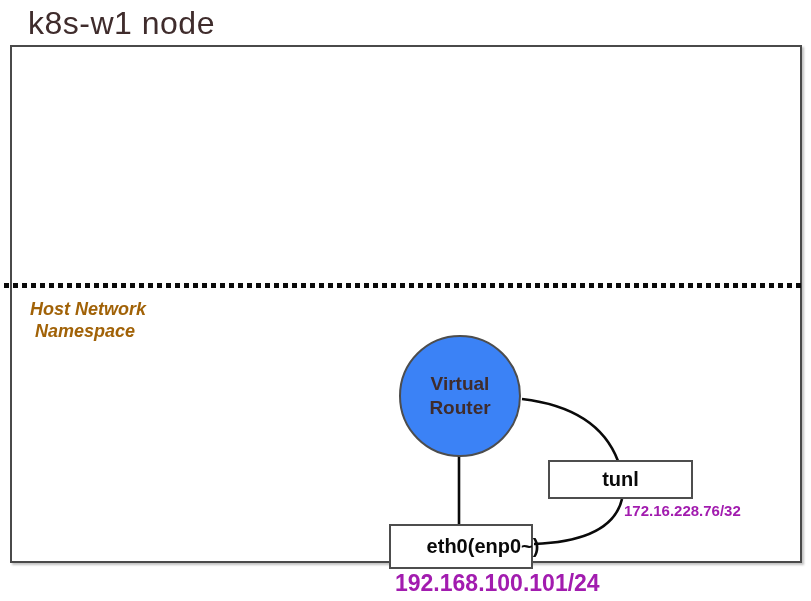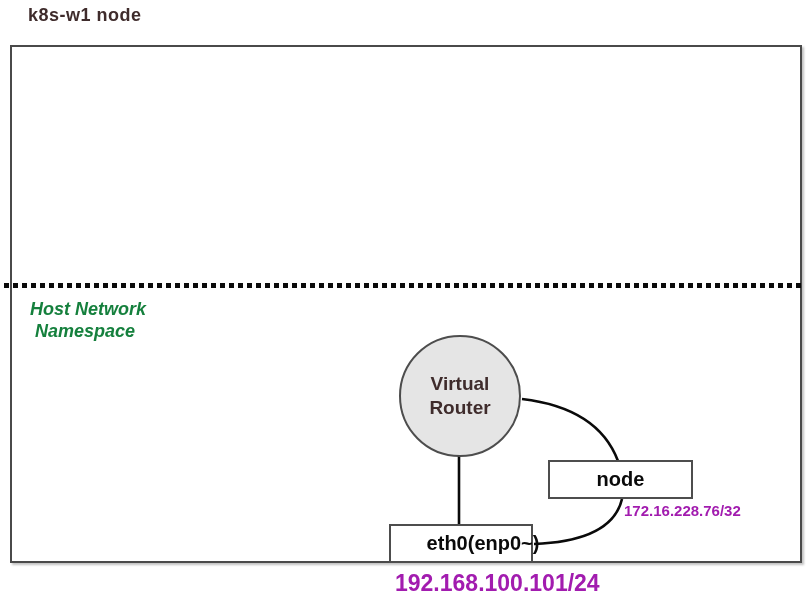--- a/index.html
+++ b/index.html
@@ -11,22 +11,22 @@
     width: 811px;
     height: 601px;
     background: #ffffff;
     overflow: hidden;
   }
 
   .page-title {
     position: absolute;
     left: 28px;
     top: 5px;
-    font-size: 18px;
-    font-weight: bold;
+    font-size: 32px;
+    font-weight: normal;
     color: #3f2c2c;
     letter-spacing: 0.5px;
     white-space: pre;
   }
 
   .node-boundary {
     position: absolute;
     left: 10px;
     top: 45px;
     width: 792px;
@@ -45,21 +45,21 @@
     background: repeating-linear-gradient(90deg, #0a0a0a 0px, #0a0a0a 5px, transparent 5px, transparent 9px);
   }
 
   .namespace-label {
     position: absolute;
     left: 30px;
     top: 298px;
     font-size: 18px;
     font-weight: bold;
     font-style: italic;
-    color: #15803d;
+    color: #a16207;
     line-height: 22px;
     white-space: pre;
   }
 
   svg.connectors {
     position: absolute;
     left: 0;
     top: 0;
     width: 811px;
     height: 601px;
@@ -67,21 +67,21 @@
   }
 
   .router-circle {
     position: absolute;
     left: 399px;
     top: 335px;
     width: 122px;
     height: 122px;
     border: 2px solid #4d4d4d;
     border-radius: 50%;
-    background: #e5e5e5;
+    background: #3b82f6;
     display: flex;
     align-items: center;
     justify-content: center;
     text-align: center;
   }
   .router-circle .label {
     font-size: 19px;
     font-weight: bold;
     color: #3f2c2c;
     line-height: 24px;
@@ -96,21 +96,21 @@
     align-items: center;
     justify-content: center;
   }
   .iface-box .label {
     font-size: 20px;
     font-weight: bold;
     color: #0a0a0a;
     white-space: pre;
   }
   .tunl-box  { left: 548px; top: 460px; width: 145px; height: 39px; }
-  .eth0-box  { left: 389px; top: 524px; width: 144px; height: 39px; padding-left: 44px; }
+  .eth0-box  { left: 389px; top: 524px; width: 144px; height: 45px; padding-left: 44px; }
 
   .ip-label {
     position: absolute;
     font-weight: bold;
     color: #a21caf;
     white-space: pre;
   }
   .tunl-ip { left: 624px; top: 502px; font-size: 15px; }
   .eth0-ip { left: 395px; top: 570px; font-size: 23px; }
 </style>
@@ -133,21 +133,21 @@
     <path d="M 522 399 Q 598 408 618 461" stroke="#0a0a0a" stroke-width="2.6" fill="none"></path>
     <path d="M 622 499 Q 612 541 534 544" stroke="#0a0a0a" stroke-width="2.6" fill="none"></path>
   </svg>
 
   <div class="router-circle">
     <span class="label">Virtual
 Router</span>
   </div>
 
   <div class="iface-box tunl-box">
-    <span class="label">node</span>
+    <span class="label">tunl</span>
   </div>
 
   <div class="ip-label tunl-ip">172.16.228.76/32</div>
 
   <div class="iface-box eth0-box">
     <span class="label">eth0(enp0~)</span>
   </div>
 
   <div class="ip-label eth0-ip">192.168.100.101/24</div>
 

